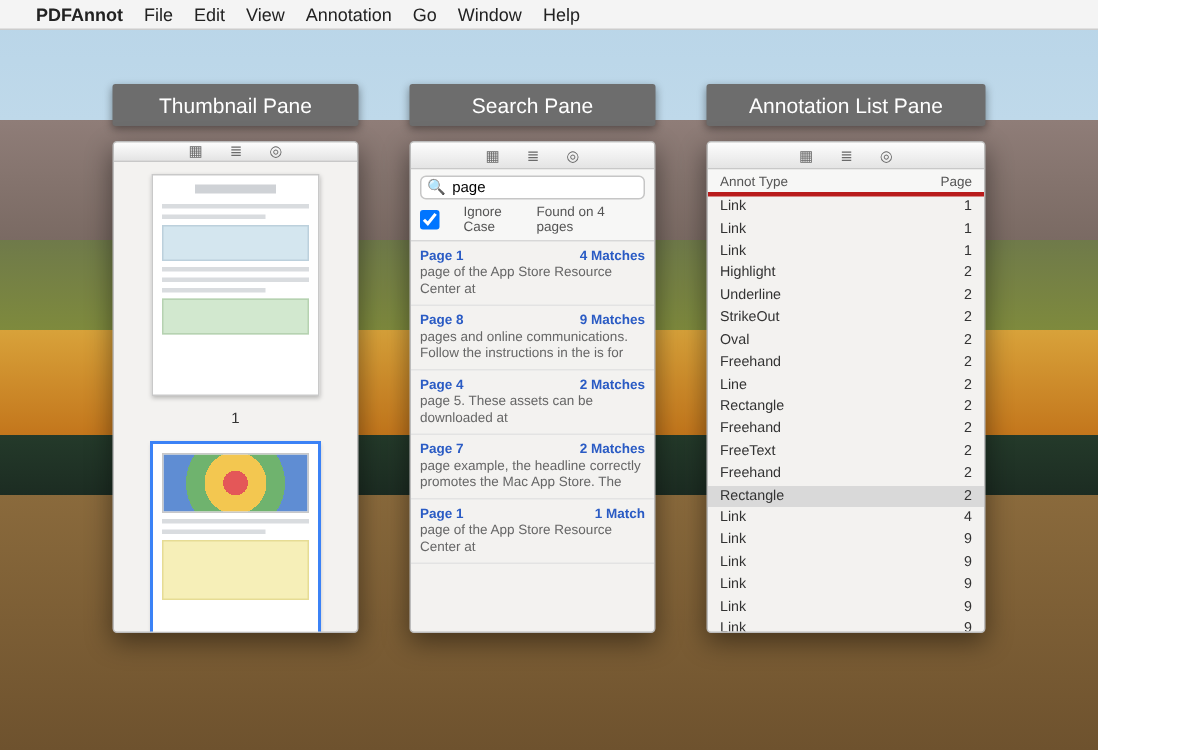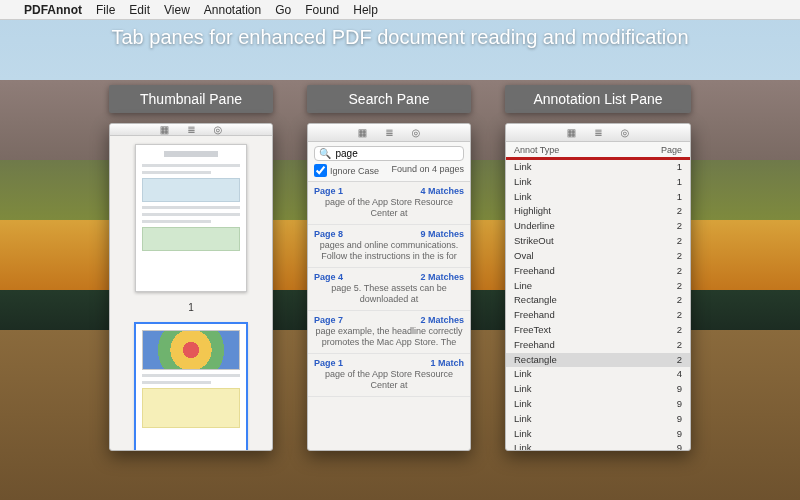--- a/index.html
+++ b/index.html
@@ -1,21 +1,21 @@
 <!DOCTYPE html>
 <html><head>
 <meta charset="utf-8">
 <style>
 * { margin: 0; padding: 0; box-sizing: border-box; font-family: -apple-system, "Helvetica Neue", Arial, sans-serif; }
 html, body { width: 800px; height: 500px; overflow: hidden; }
 
 
 .desktop {
   position: relative;
-  width: 800px; height: 500px;
+  width: 732px; height: 500px;
   background:
     linear-gradient(to bottom,
       #b9d5e8 0%,  #bfd9ea 16%,   
       #8f7d78 16%, #7a6a63 32%,   
       #6f7a4a 32%, #7e8a3d 44%,   
       #d8a23a 44%, #c3761c 58%,   
       #243a2a 58%, #1c2c22 66%,   
       #8a6a3c 66%, #6e522e 100%); 
 }
 
@@ -106,25 +106,25 @@
 
 
 .search-head { padding:4px 6px; border-bottom:1px solid #d7d7d7; background:#f7f7f6; }
 .searchbox {
   display:flex; align-items:center; gap:4px;
   background:#fff; border:1px solid #c6c6c6; border-radius:4px;
   padding:1px 4px; font-size:10px; color:#555;
 }
 .searchbox input { border:none; outline:none; font-size:10px; flex:1; background:transparent; }
 .search-opts { display:flex; justify-content:space-between; font-size:9px; color:#555; margin-top:3px; }
-.search-opts label { display:flex; align-items:center; gap:3px; }
+.search-opts label { display:flex; align-items:center; gap:16px; }
 
 .results { flex:1; overflow:hidden; }
 .result {
-  border-bottom:1px solid #e3e3e3; padding:4px 6px 5px; font-size:9px; color:#555;text-align:center;
+  border-bottom:1px solid #e3e3e3; padding:4px 6px 5px; font-size:9px; color:#555;
 }
 .result .r-head { display:flex; justify-content:space-between; margin-bottom:1px; }
 .result .r-head .pg { color:#2a5bc4; font-weight:600; }
 .result .r-head .ct { color:#2a5bc4; font-weight:600; }
 .result .r-snip { color:#666; line-height:1.25; max-height:22px; overflow:hidden; }
 
 
 .annot-head { display:flex; justify-content:space-between; font-size:9px; color:#555; padding:3px 8px 2px; border-bottom:3px solid #b91c1c; background:#f7f7f6;}
 .annot-rows { flex:1; overflow:hidden; }
 .annot-row { display:flex; justify-content:space-between; font-size:9.5px; color:#333; padding:1px 8px; line-height:1.35; }
@@ -137,25 +137,24 @@
 <div class="desktop">
 
   <div class="menubar">
     <span class="apple"></span>
     <span class="appname">PDFAnnot</span>
     <span>File</span>
     <span>Edit</span>
     <span>View</span>
     <span>Annotation</span>
     <span>Go</span>
-    <span>Found</span>
+    <span>Window</span>
     <span>Help</span>
   </div>
 
-  <div class="headline">Tab panes for enhanced PDF document reading and modification</div>
 
   <div class="panes">
 
     <div>
       <div class="pane-label">Thumbnail Pane</div>
       <div class="pane" style="height:328px">
         <div class="pane-toolbar">
           <span>▦</span>
           <span>≣</span>
           <span>◎</span>

